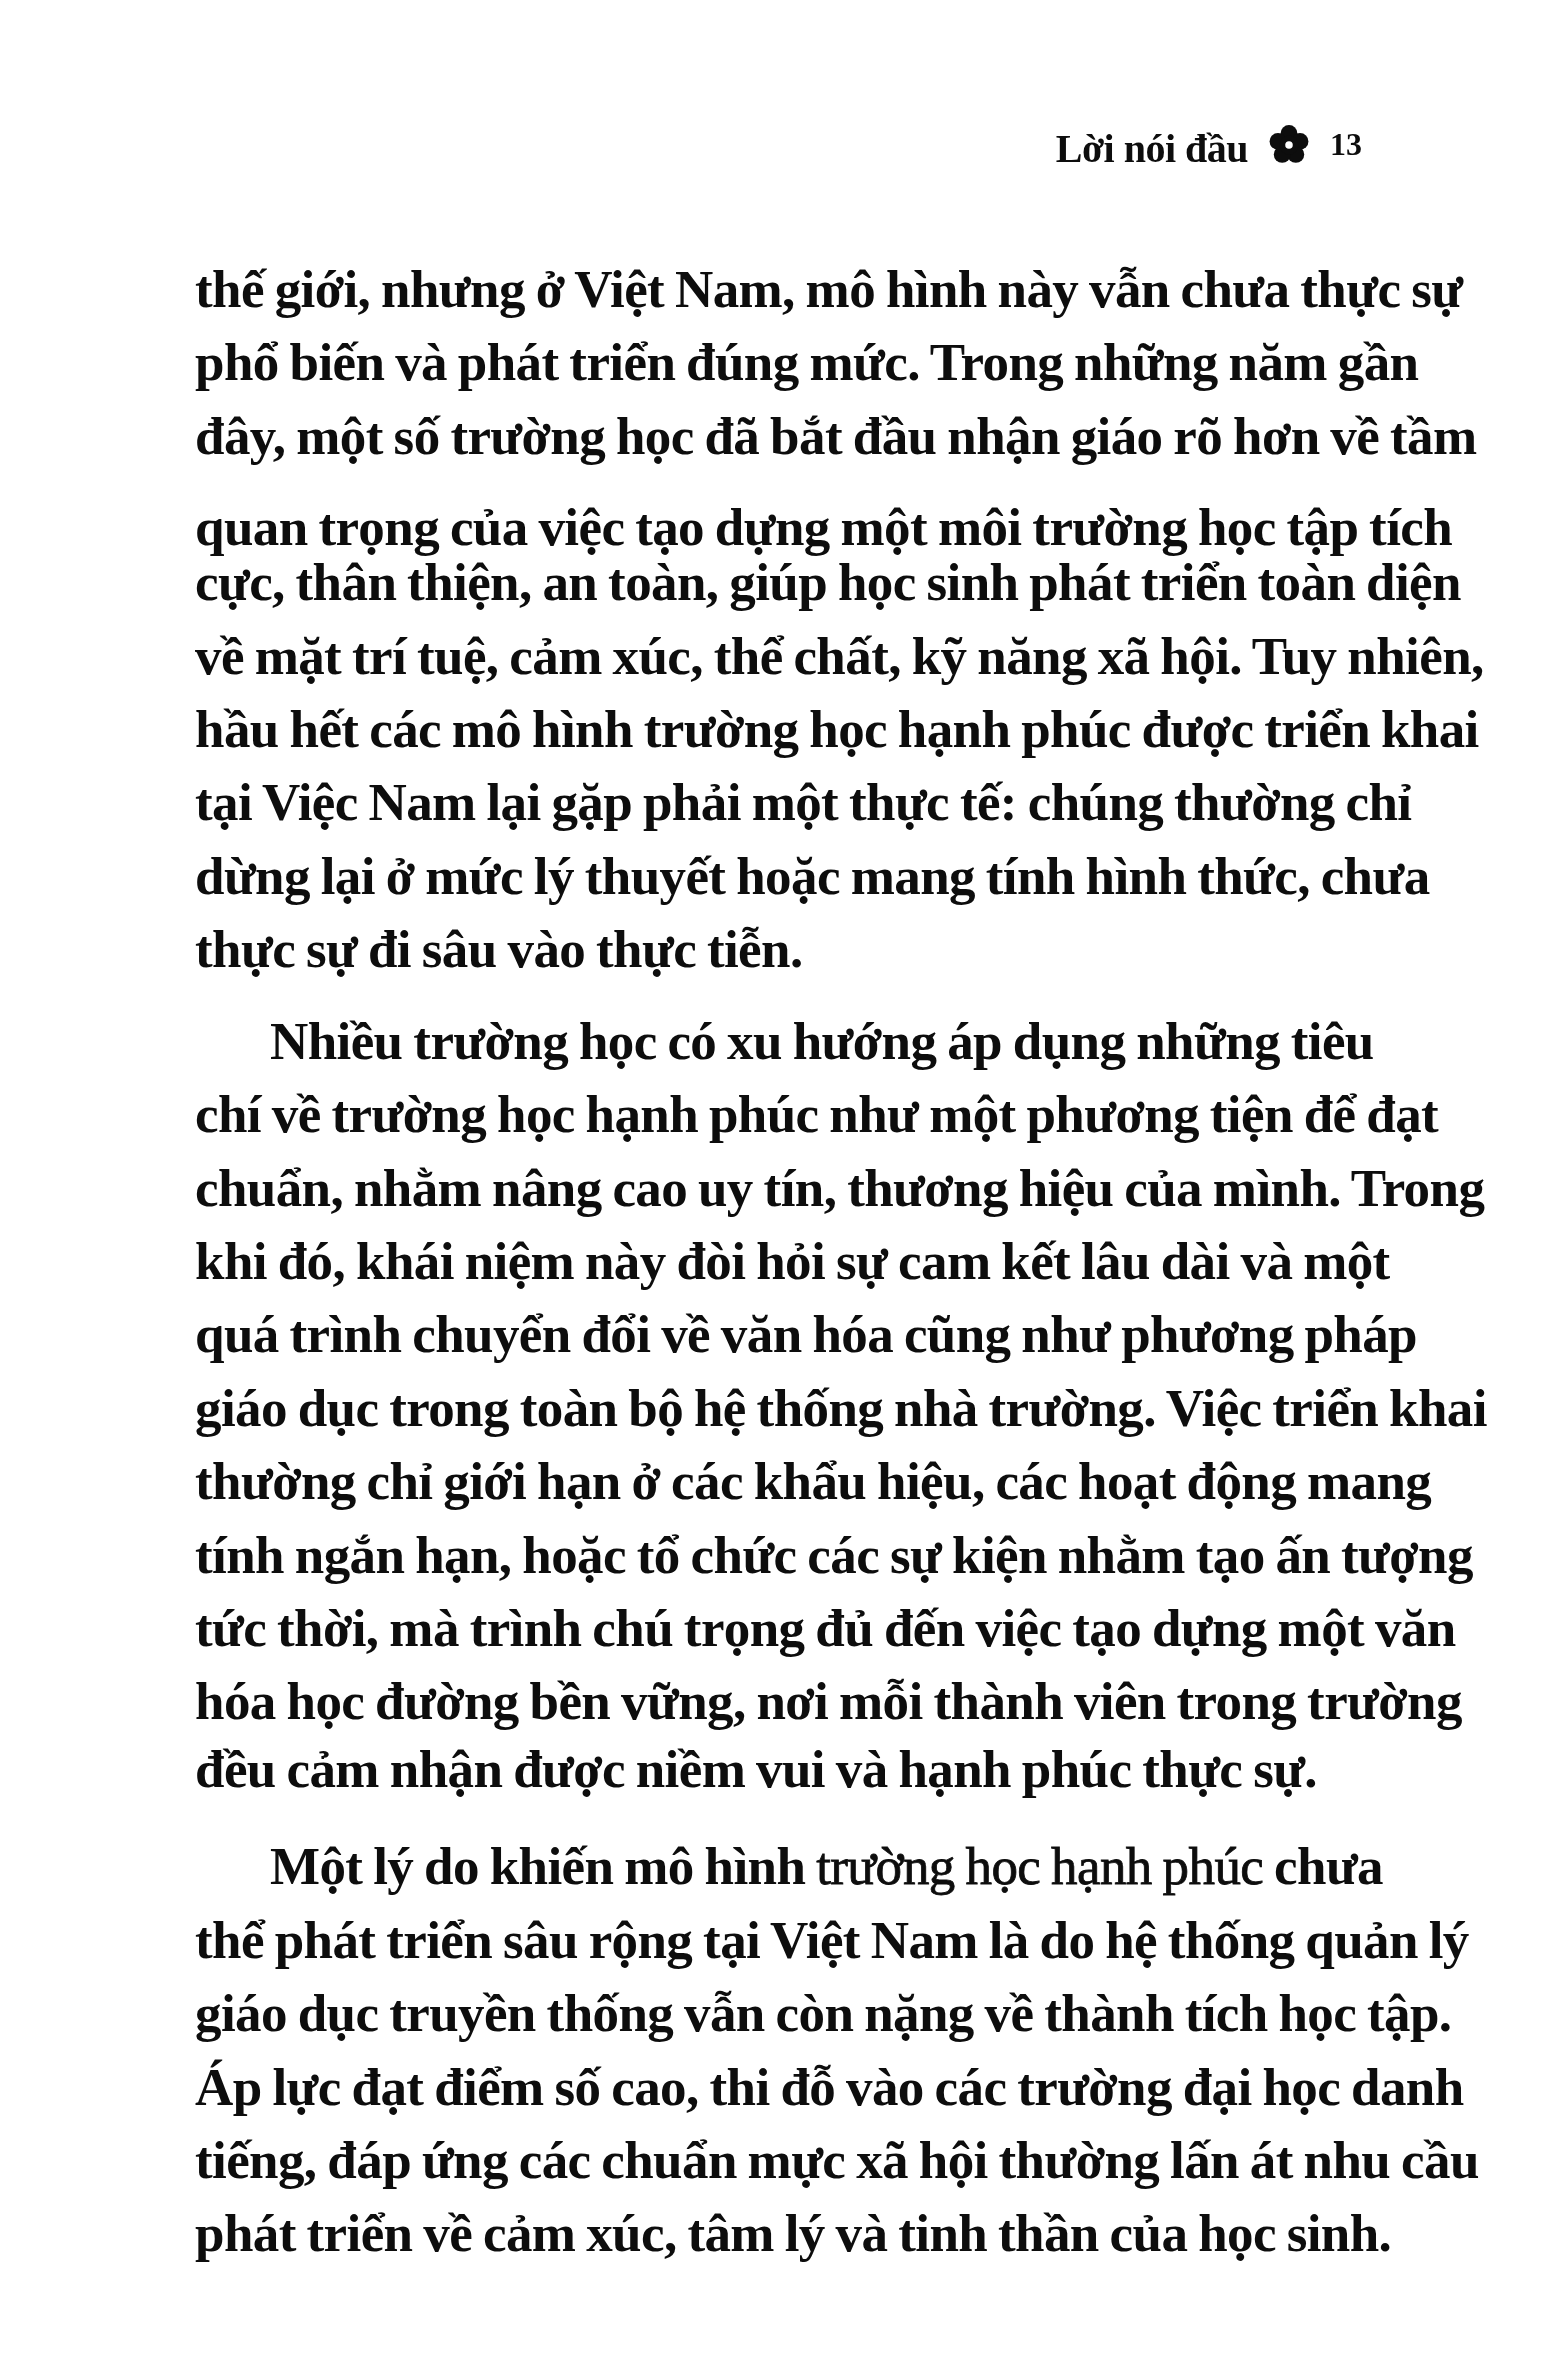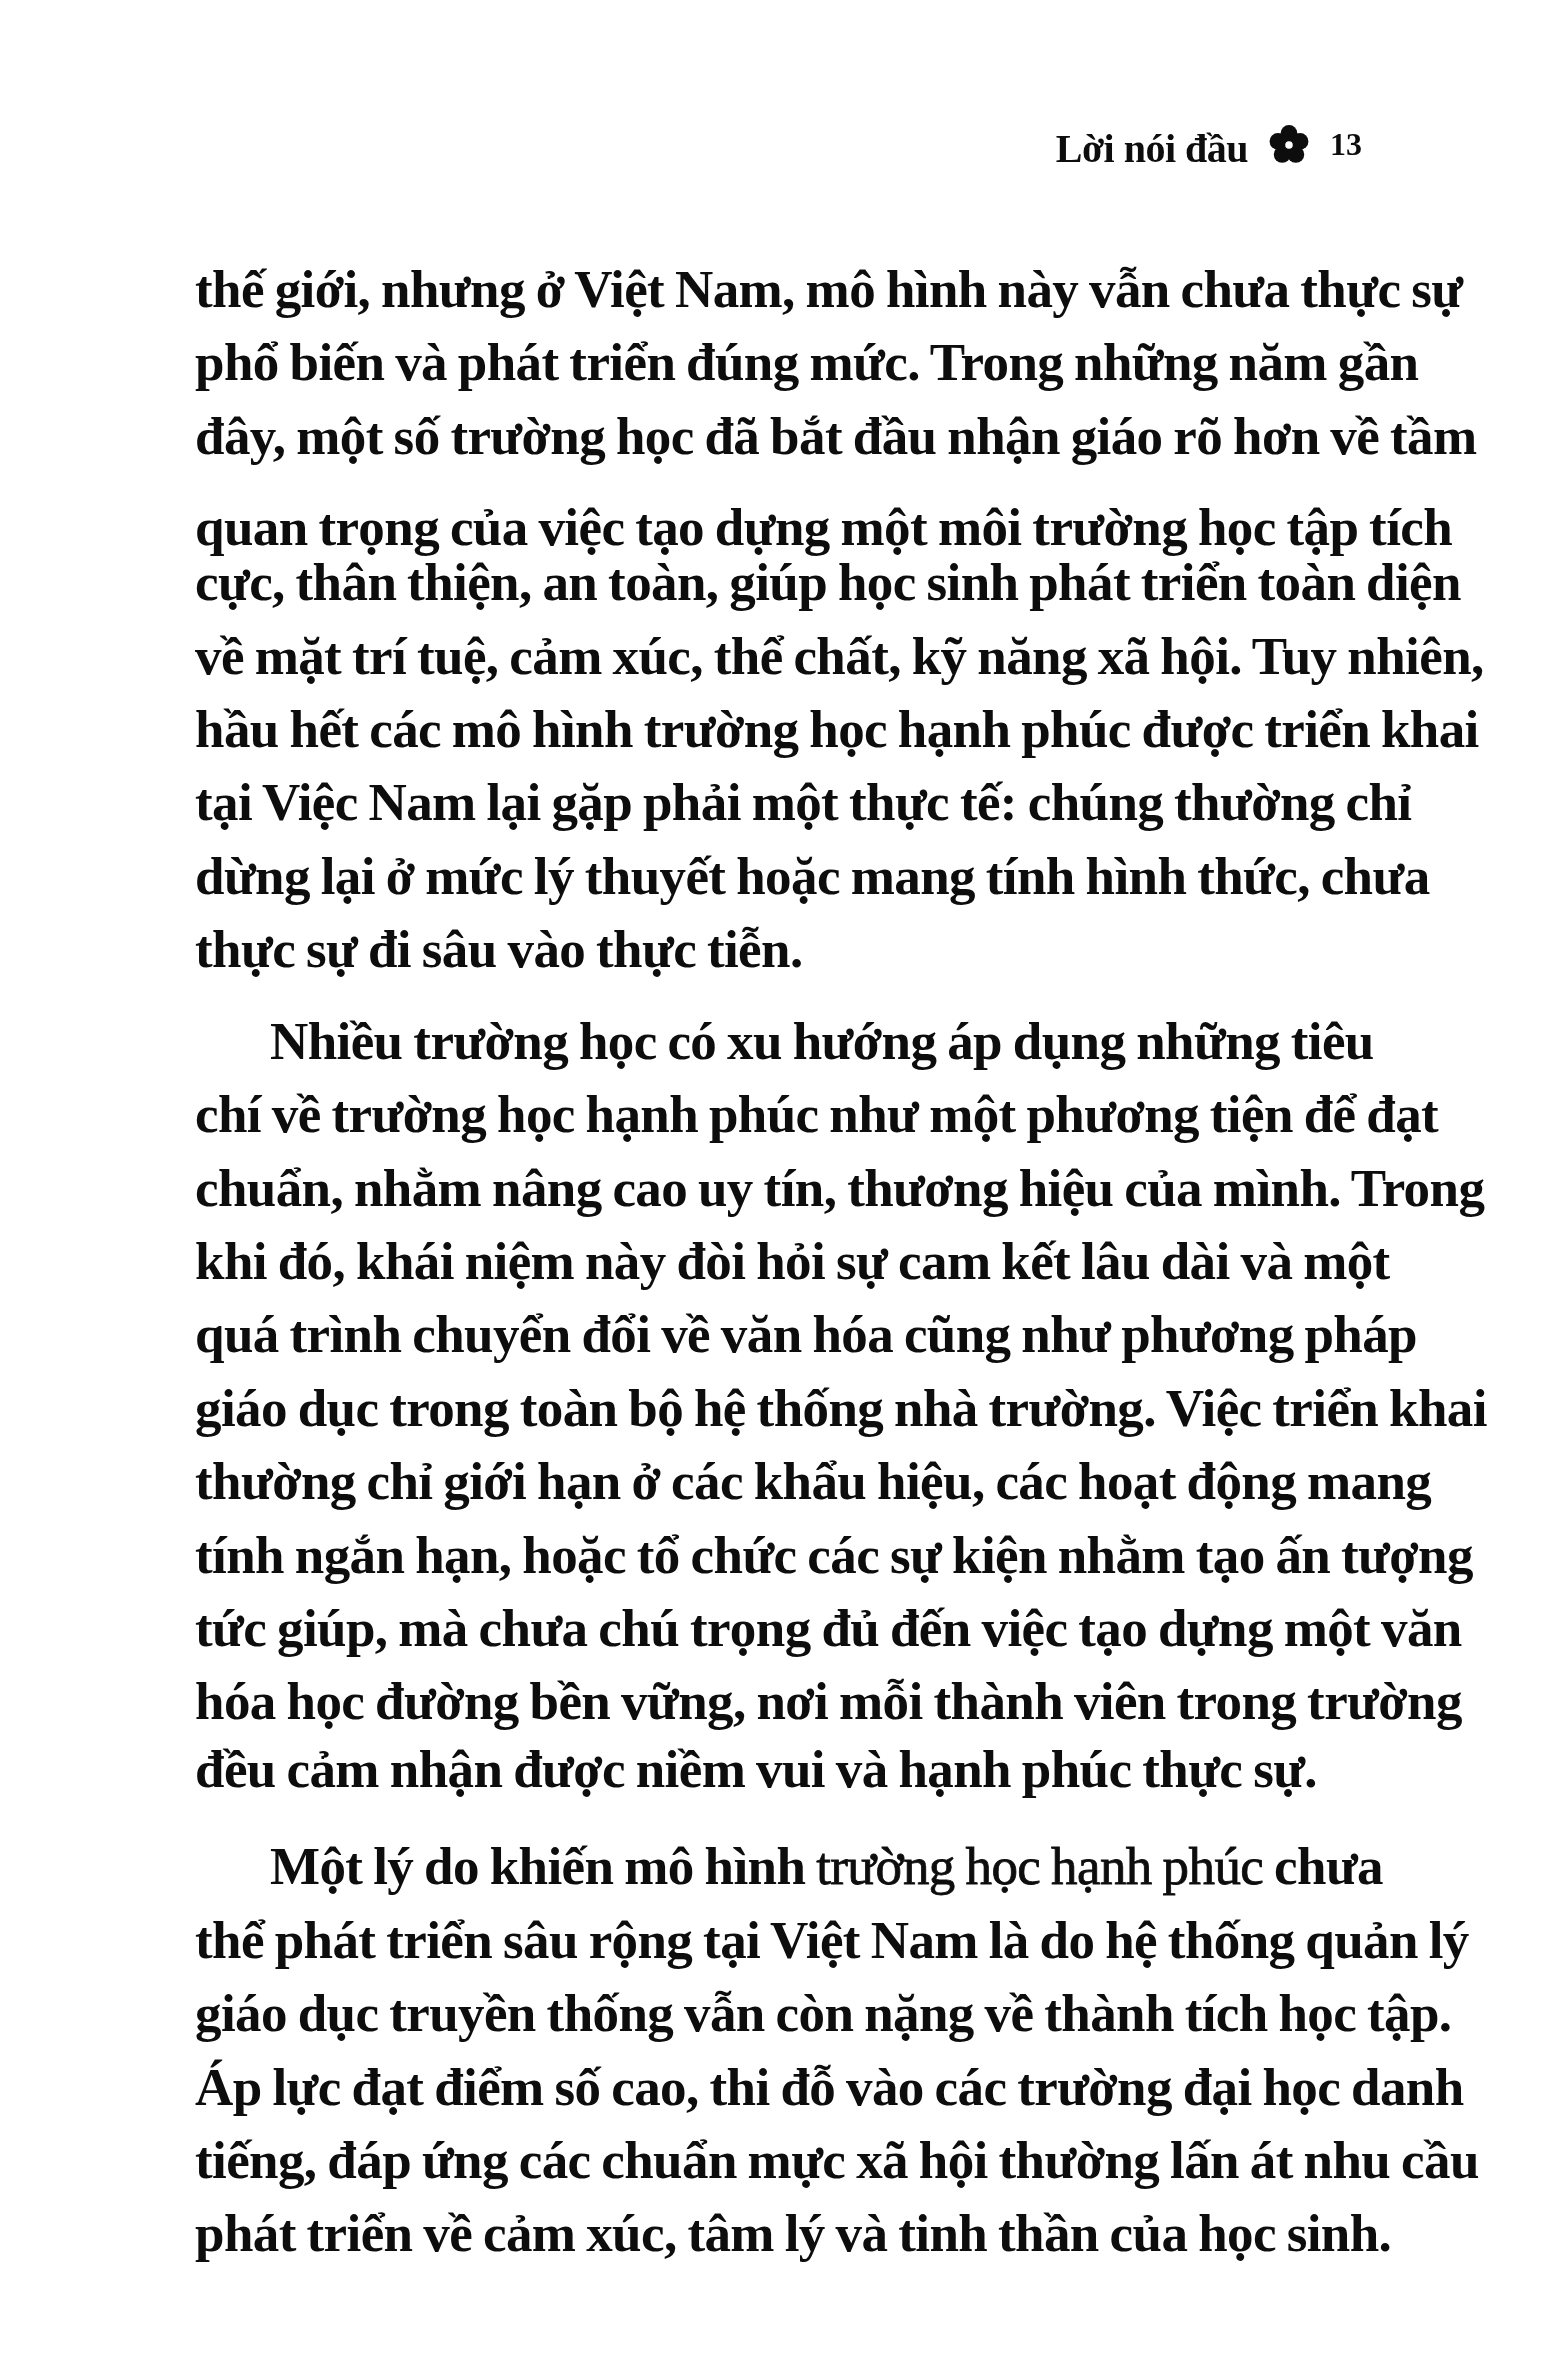--- a/index.html
+++ b/index.html
@@ -54,21 +54,21 @@
 
   <div>
     <div class="line indent" style="top:1009px">Nhiều trường học có xu hướng áp dụng những tiêu</div>
     <div class="line" style="top:1082px">chí về trường học hạnh phúc như một phương tiện để đạt</div>
     <div class="line" style="top:1156px">chuẩn, nhằm nâng cao uy tín, thương hiệu của mình. Trong</div>
     <div class="line" style="top:1229px">khi đó, khái niệm này đòi hỏi sự cam kết lâu dài và một</div>
     <div class="line" style="top:1302px">quá trình chuyển đổi về văn hóa cũng như phương pháp</div>
     <div class="line" style="top:1376px">giáo dục trong toàn bộ hệ thống nhà trường. Việc triển khai</div>
     <div class="line" style="top:1449px">thường chỉ giới hạn ở các khẩu hiệu, các hoạt động mang</div>
     <div class="line" style="top:1523px">tính ngắn hạn, hoặc tổ chức các sự kiện nhằm tạo ấn tượng</div>
-    <div class="line" style="top:1596px">tức giúp, mà chưa chú trọng đủ đến việc tạo dựng một văn</div>
+    <div class="line" style="top:1596px">tức thời, mà trình chú trọng đủ đến việc tạo dựng một văn</div>
     <div class="line" style="top:1669px">hóa học đường bền vững, nơi mỗi thành viên trong trường</div>
     <div class="line last" style="top:1737px">đều cảm nhận được niềm vui và hạnh phúc thực sự.</div>
   </div>
 
   <div>
     <div class="line indent" style="top:1834px">
       <span>Một lý do khiến mô hình</span>
       <span class="strong">trường học hạnh phúc</span>
       <span>chưa</span>
     </div>

